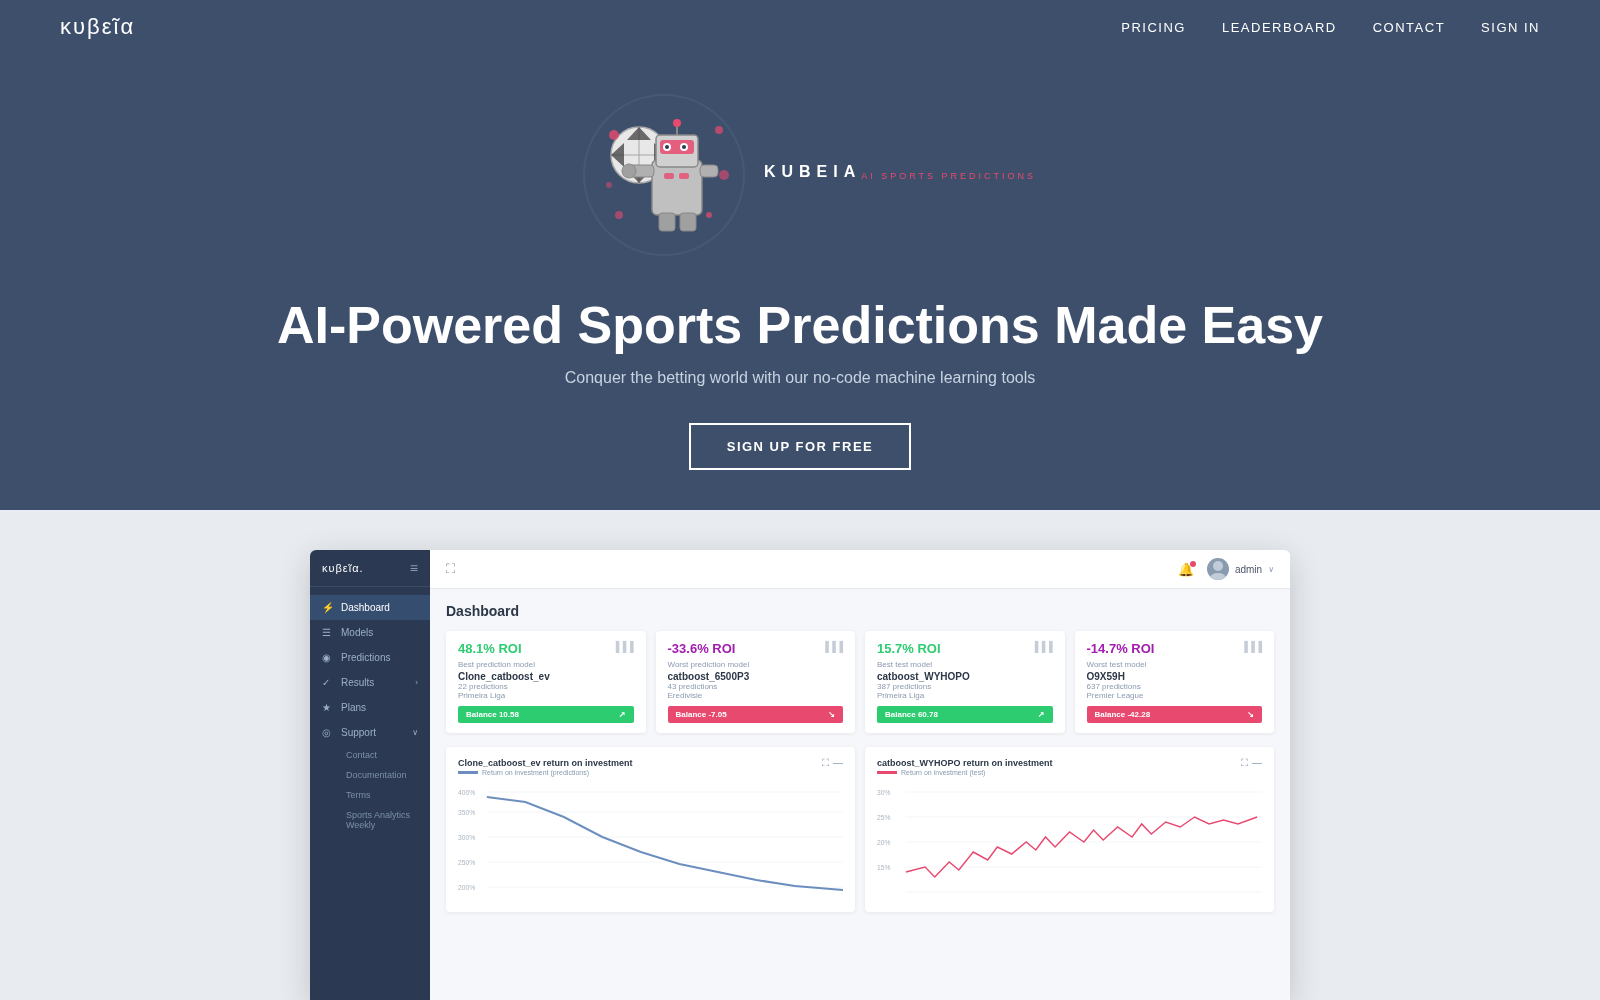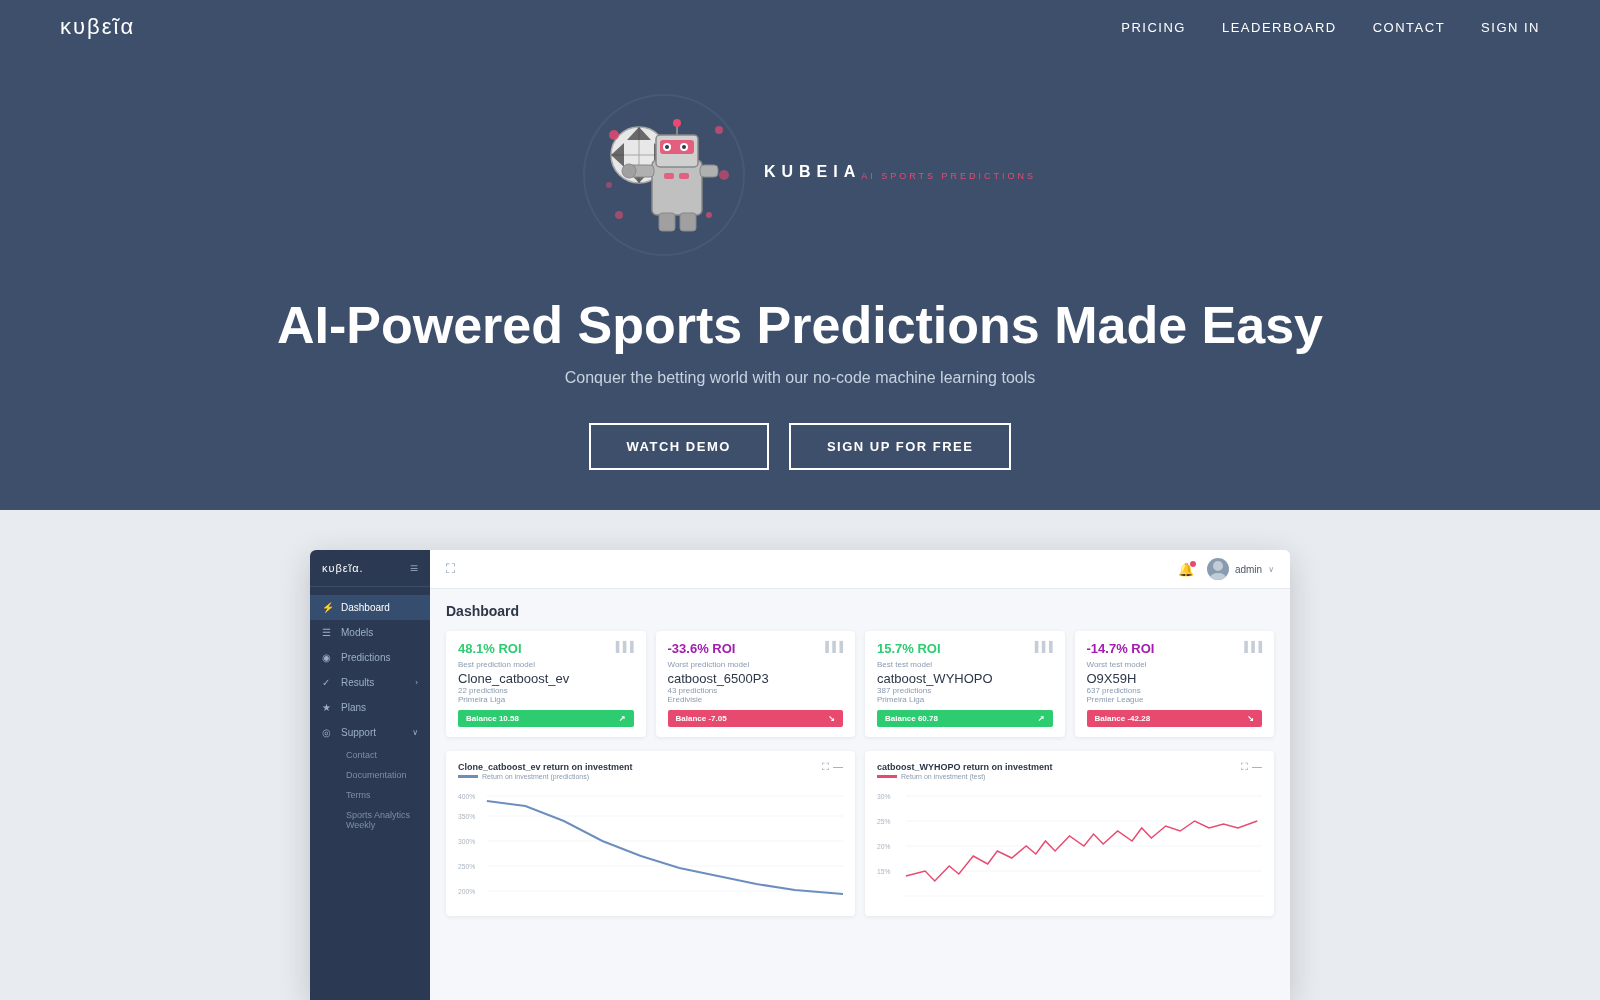--- a/index.html
+++ b/index.html
@@ -343,22 +343,22 @@
     }
 
     .stat-label {
       color: #8a9bb0;
       font-size: 8px;
       margin-bottom: 2px;
     }
 
     .stat-model-name {
       color: #2d3748;
-      font-size: 13px;
-      font-weight: 400;
+      font-size: 10px;
+      font-weight: 700;
     }
 
     .stat-predictions {
       color: #8a9bb0;
       font-size: 8px;
     }
 
     .stat-league {
       color: #8a9bb0;
       font-size: 8px;
@@ -508,21 +508,20 @@
 
         <circle cx="65" cy="96" r="7" fill="#a0a0a0" stroke="#888" stroke-width="1"></circle>
       </svg>
 
       <div class="hero-title-text">KUBEIA</div>
       <div class="hero-subtitle-small">AI SPORTS PREDICTIONS</div>
     </div>
     <h1 class="hero-main-title">AI-Powered Sports Predictions Made Easy</h1>
     <p class="hero-description">Conquer the betting world with our no-code machine learning tools</p>
     <div class="hero-buttons">
-      <button class="btn-watch-demo">WATCH DEMO</button>
       <button class="btn-signup">SIGN UP FOR FREE</button>
     </div>
   </div>
 </section>
 
 <section class="dashboard-section">
   <div class="dashboard-window">
 
     <div class="sidebar">
       <div class="sidebar-header">

